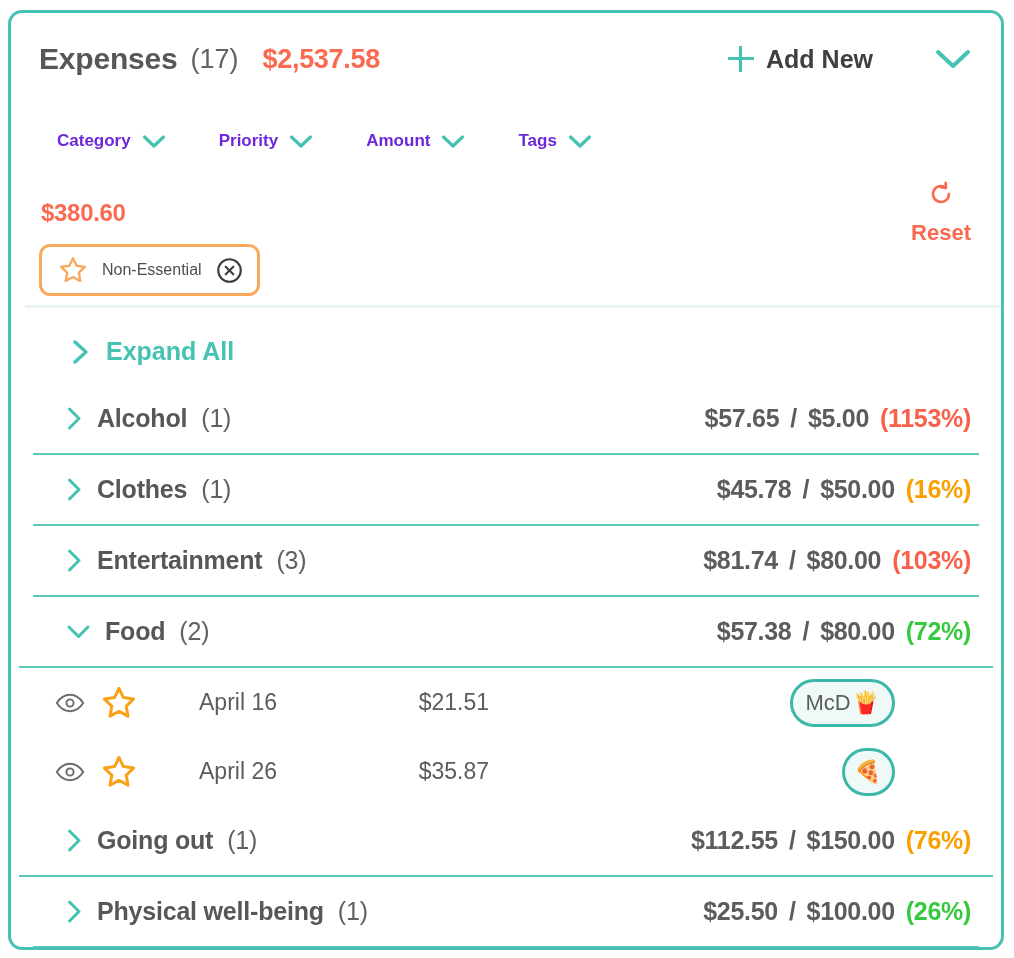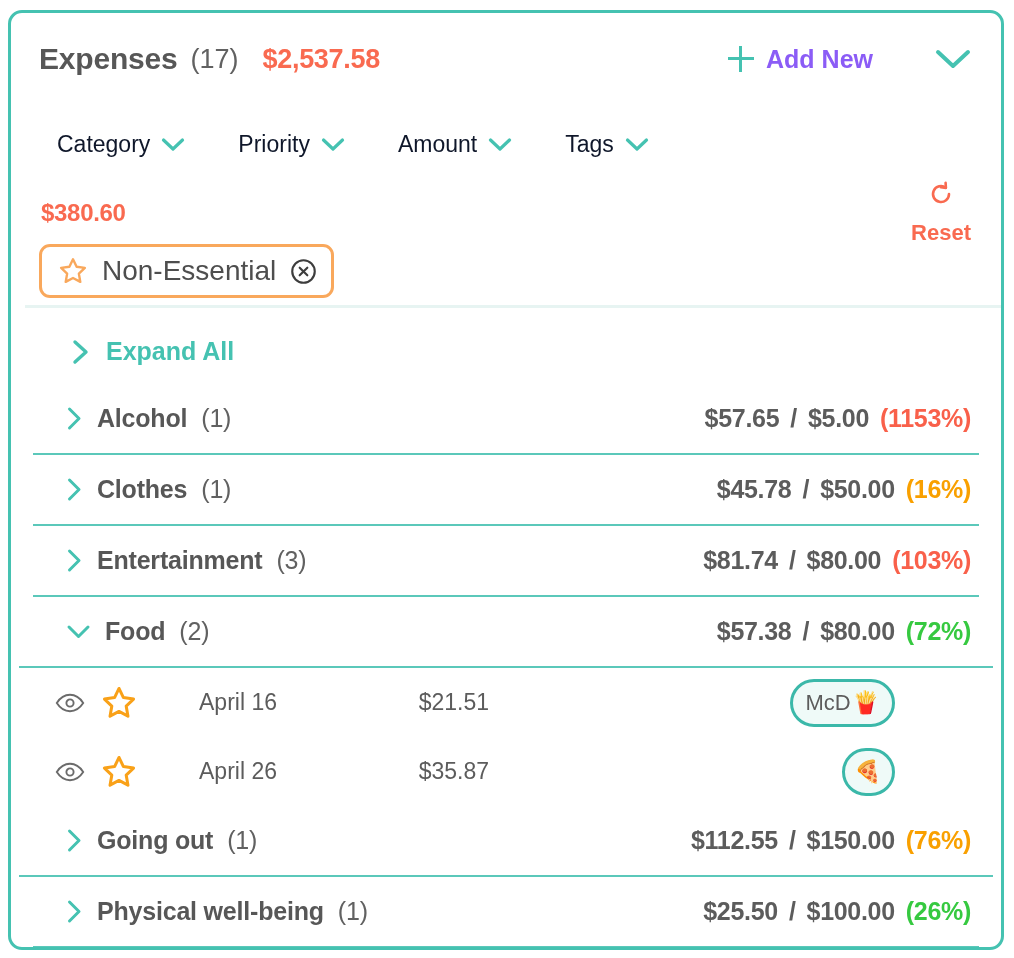--- a/index.html
+++ b/index.html
@@ -63,21 +63,21 @@
   .header-right {
     margin-left: auto;
     display: flex;
     align-items: center;
     gap: 0px;
   }
   .add-new {
     display: flex;
     align-items: center;
     gap: 12px;
-    color: #8b5cf6;
+    color: #404040;
     font-size: 25px;
     font-weight: bold;
     cursor: pointer;
   }
   .plus-icon {
     width: 26px; height: 26px;
     position: relative;
     display: inline-block;
   }
   .plus-icon::before, .plus-icon::after {
@@ -99,23 +99,23 @@
   .filters {
     position: absolute;
     left: 46px; top: 118px;
     display: flex;
     align-items: center;
   }
   .filter {
     display: flex;
     align-items: center;
     gap: 11px;
-    color: #0f172a;
-    font-size: 23px;
-    font-weight: normal;
+    color: #6d28d9;
+    font-size: 17px;
+    font-weight: bold;
     cursor: pointer;
     margin-right: 53px;
   }
 
   
   .subtotal-row {
     position: absolute;
     left: 0; top: 180px;
     width: 100%;
     height: 40px;
@@ -155,21 +155,21 @@
     gap: 14px;
     border: 3px solid #f5a košer;
     border: 3px solid #f7a githubf;
     border: 3px solid #f9a85c;
     border-radius: 11px;
     padding: 8px 14px 8px 16px;
     background: #ffffff;
     cursor: pointer;
   }
   .chip-label {
-    font-size: 28px;
+    font-size: 16px;
     color: #4e4e4e;
   }
   .chip-close { cursor: pointer; display: flex; }
 
   
   .soft-divider {
     position: absolute;
     left: 14px; top: 292px;
     width: 978px;
     height: 3px;

